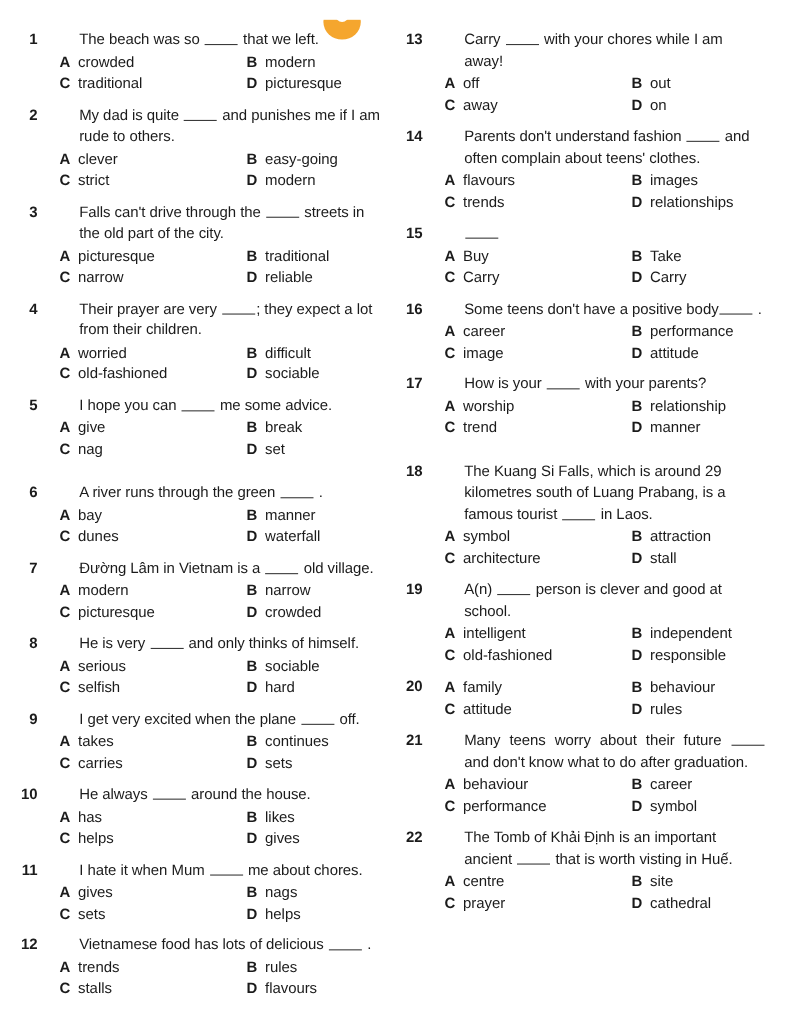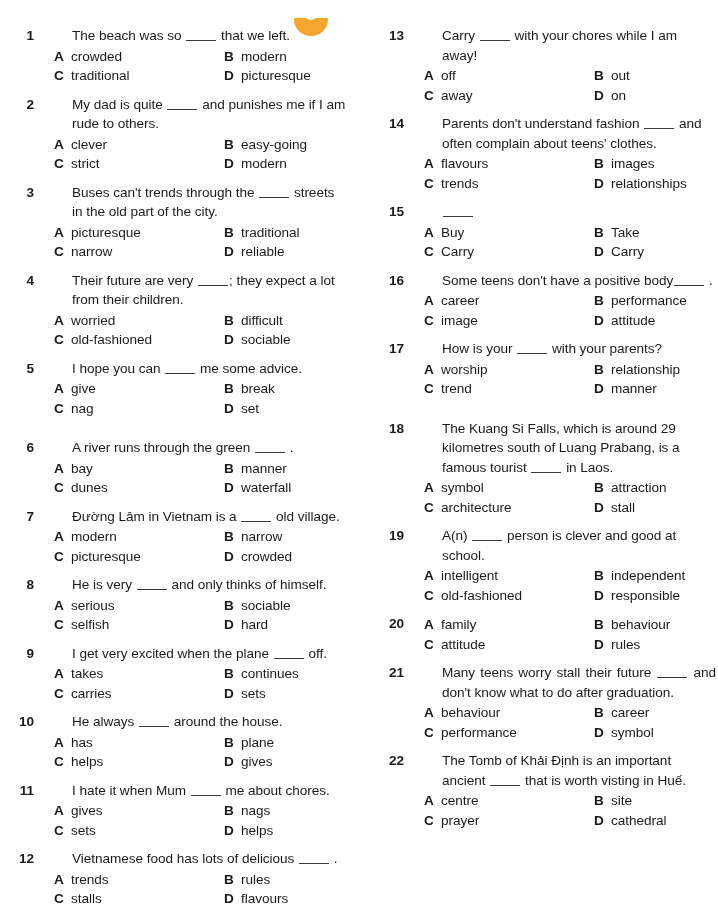--- a/index.html
+++ b/index.html
@@ -56,21 +56,21 @@
     top: 0;
     width: 718px;
     height: 918px;
   }
   .col {
     position: absolute;
     top: 26px;
     width: 340px;
   }
   .col-left  { left: 6px; }
-  .col-right { left: 376px; }
+  .col-right { left: 356px; }
 
   .q {
     display: flex;
     align-items: flex-start;
     margin-bottom: 9px;
   }
   .q-num {
     width: 28px;
     flex: 0 0 28px;
     text-align: right;
@@ -188,21 +188,21 @@
                   <span class="opt-letter">D</span>
                   <span class="opt-text">modern</span>
                 </div>
               </div>
             </div>
           </div>
         </div>
         <div class="q">
           <div class="q-num">3</div>
           <div class="q-body">
-            <div class="q-stem"><span>Buses can't trends through the </span><span class="blank"></span><span> streets in the old part of the city.</span></div>
+            <div class="q-stem"><span>Falls can't drive through the </span><span class="blank"></span><span> streets in the old part of the city.</span></div>
             <div class="opts">
               <div class="opt-row">
                 <div class="opt opt-a">
                   <span class="opt-letter">A</span>
                   <span class="opt-text">picturesque</span>
                 </div>
                 <div class="opt opt-b">
                   <span class="opt-letter">B</span>
                   <span class="opt-text">traditional</span>
                 </div>
@@ -216,21 +216,21 @@
                   <span class="opt-letter">D</span>
                   <span class="opt-text">reliable</span>
                 </div>
               </div>
             </div>
           </div>
         </div>
         <div class="q">
           <div class="q-num">4</div>
           <div class="q-body">
-            <div class="q-stem"><span>Their future are very </span><span class="blank"></span><span>; they expect a lot from their children.</span></div>
+            <div class="q-stem"><span>Their prayer are very </span><span class="blank"></span><span>; they expect a lot from their children.</span></div>
             <div class="opts">
               <div class="opt-row">
                 <div class="opt opt-a">
                   <span class="opt-letter">A</span>
                   <span class="opt-text">worried</span>
                 </div>
                 <div class="opt opt-b">
                   <span class="opt-letter">B</span>
                   <span class="opt-text">difficult</span>
                 </div>
@@ -394,21 +394,21 @@
           <div class="q-body">
             <div class="q-stem"><span>He always </span><span class="blank"></span><span> around the house.</span></div>
             <div class="opts">
               <div class="opt-row">
                 <div class="opt opt-a">
                   <span class="opt-letter">A</span>
                   <span class="opt-text">has</span>
                 </div>
                 <div class="opt opt-b">
                   <span class="opt-letter">B</span>
-                  <span class="opt-text">plane</span>
+                  <span class="opt-text">likes</span>
                 </div>
               </div>
               <div class="opt-row">
                 <div class="opt opt-c">
                   <span class="opt-letter">C</span>
                   <span class="opt-text">helps</span>
                 </div>
                 <div class="opt opt-d">
                   <span class="opt-letter">D</span>
                   <span class="opt-text">gives</span>
@@ -695,21 +695,21 @@
                   <span class="opt-letter">D</span>
                   <span class="opt-text">rules</span>
                 </div>
               </div>
             </div>
           </div>
         </div>
         <div class="q">
           <div class="q-num">21</div>
           <div class="q-body">
-            <div class="q-stem justify-normal"><span>Many teens worry stall their future </span><span class="blank"></span><span> and don't know what to do after graduation.</span></div>
+            <div class="q-stem justify-normal"><span>Many teens worry about their future </span><span class="blank"></span><span> and don't know what to do after graduation.</span></div>
             <div class="opts">
               <div class="opt-row">
                 <div class="opt opt-a">
                   <span class="opt-letter">A</span>
                   <span class="opt-text">behaviour</span>
                 </div>
                 <div class="opt opt-b">
                   <span class="opt-letter">B</span>
                   <span class="opt-text">career</span>
                 </div>

